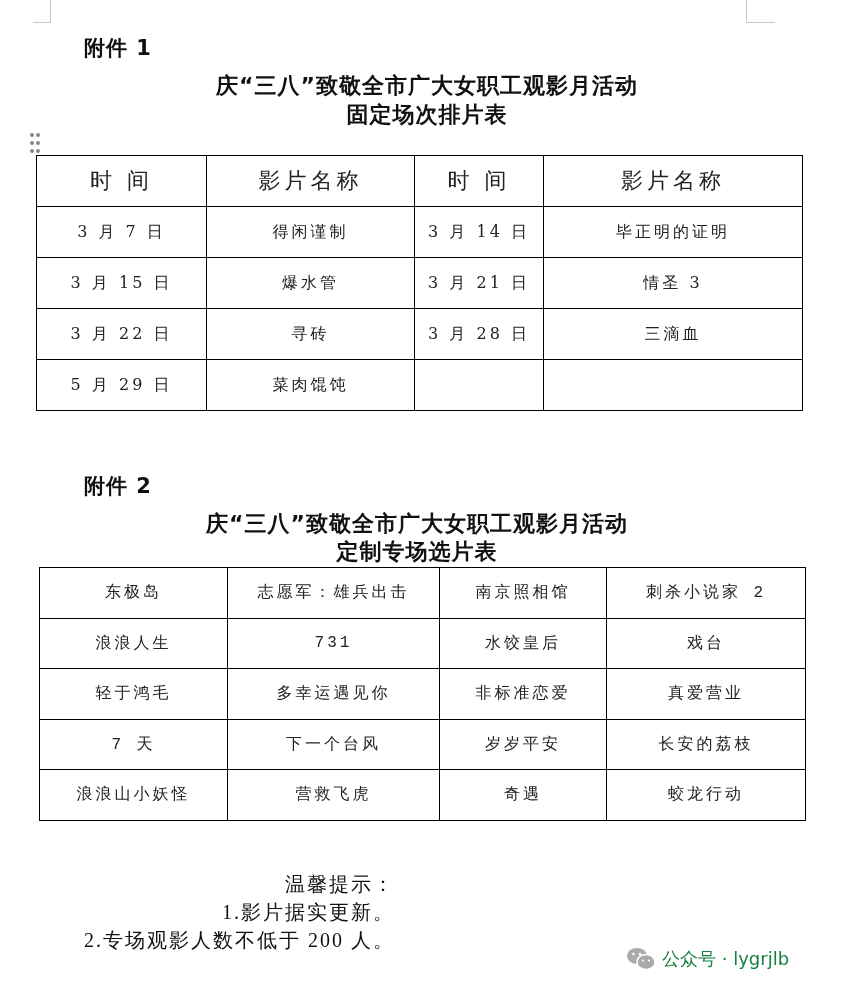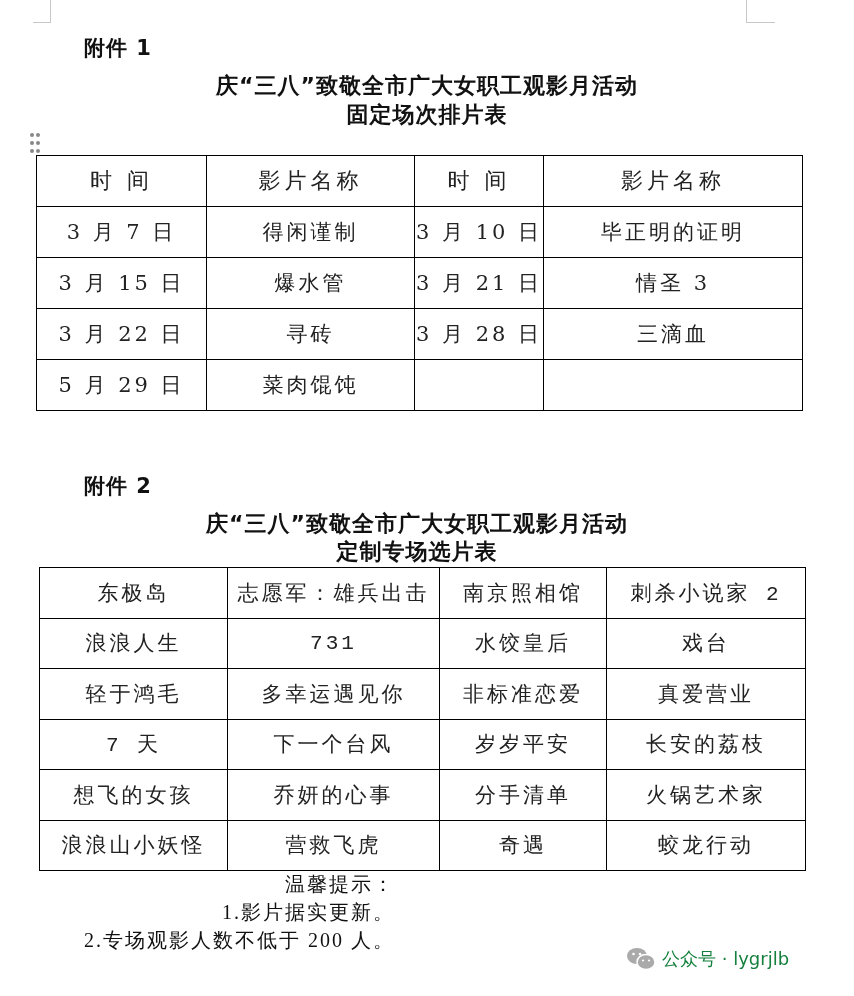--- a/index.html
+++ b/index.html
@@ -13,21 +13,21 @@
 
     .attach-label { position: absolute; font-family: "DejaVu Sans", sans-serif; font-weight: bold; font-size: 21px; letter-spacing: 1px; }
     .title { position: absolute; left: 0; width: 854px; text-align: center; font-family: "DejaVu Sans", sans-serif; font-weight: bold; font-size: 22px; line-height: 28px; letter-spacing: 1px; }
 
     .drag-handle { position: absolute; left: 28px; top: 131px; width: 14px; height: 24px; }
     .drag-handle i { position: absolute; width: 4px; height: 4px; border-radius: 50%; background: #888; }
 
     table.grid { position: absolute; border-collapse: collapse; table-layout: fixed; }
     table.grid td {
       border: 1.5px solid #000; text-align: center; vertical-align: middle; padding: 0;
-      font-size: 21px; letter-spacing: 3px; color: #222;
+      font-size: 16px; letter-spacing: 3px; color: #222;
     }
     #t1 { left: 36px; top: 155px; width: 766px; }
     #t1 td { height: 50px; }
     #t1 tr.head td { font-size: 22px; letter-spacing: 4px; }
     #t2 { left: 39px; top: 567px; width: 766px; font-family: Liberation Mono, monospace; }
     #t2 td { height: 49.5px; }
 
     .tips { position: absolute; left: 84px; top: 870px; font-family: Liberation Serif, serif; font-size: 20px; line-height: 28px; letter-spacing: 2px; color: #111; text-align: right; }
 
     .watermark { position: absolute; left: 626px; top: 947px; display: flex; align-items: center; font-family: "DejaVu Sans", sans-serif; font-size: 18px; color: #15803d; }
@@ -62,21 +62,21 @@
   <tbody>
       <tr class="head">
     <td>时  间</td>
     <td>影片名称</td>
     <td>时  间</td>
     <td>影片名称</td>
   </tr>
   <tr>
     <td>3 月 7 日</td>
     <td>得闲谨制</td>
-    <td>3 月 10 日</td>
+    <td>3 月 14 日</td>
     <td>毕正明的证明</td>
   </tr>
   <tr>
     <td>3 月 15 日</td>
     <td>爆水管</td>
     <td>3 月 21 日</td>
     <td>情圣 3</td>
   </tr>
   <tr>
     <td>3 月 22 日</td>
@@ -123,26 +123,20 @@
     <td>非标准恋爱</td>
     <td>真爱营业</td>
   </tr>
   <tr>
     <td>7 天</td>
     <td>下一个台风</td>
     <td>岁岁平安</td>
     <td>长安的荔枝</td>
   </tr>
   <tr>
-    <td>想飞的女孩</td>
-    <td>乔妍的心事</td>
-    <td>分手清单</td>
-    <td>火锅艺术家</td>
-  </tr>
-  <tr>
     <td>浪浪山小妖怪</td>
     <td>营救飞虎</td>
     <td>奇遇</td>
     <td>蛟龙行动</td>
   </tr>
 </tbody>
   </table>
 
 <div class="tips">
   <div>温馨提示：</div>

